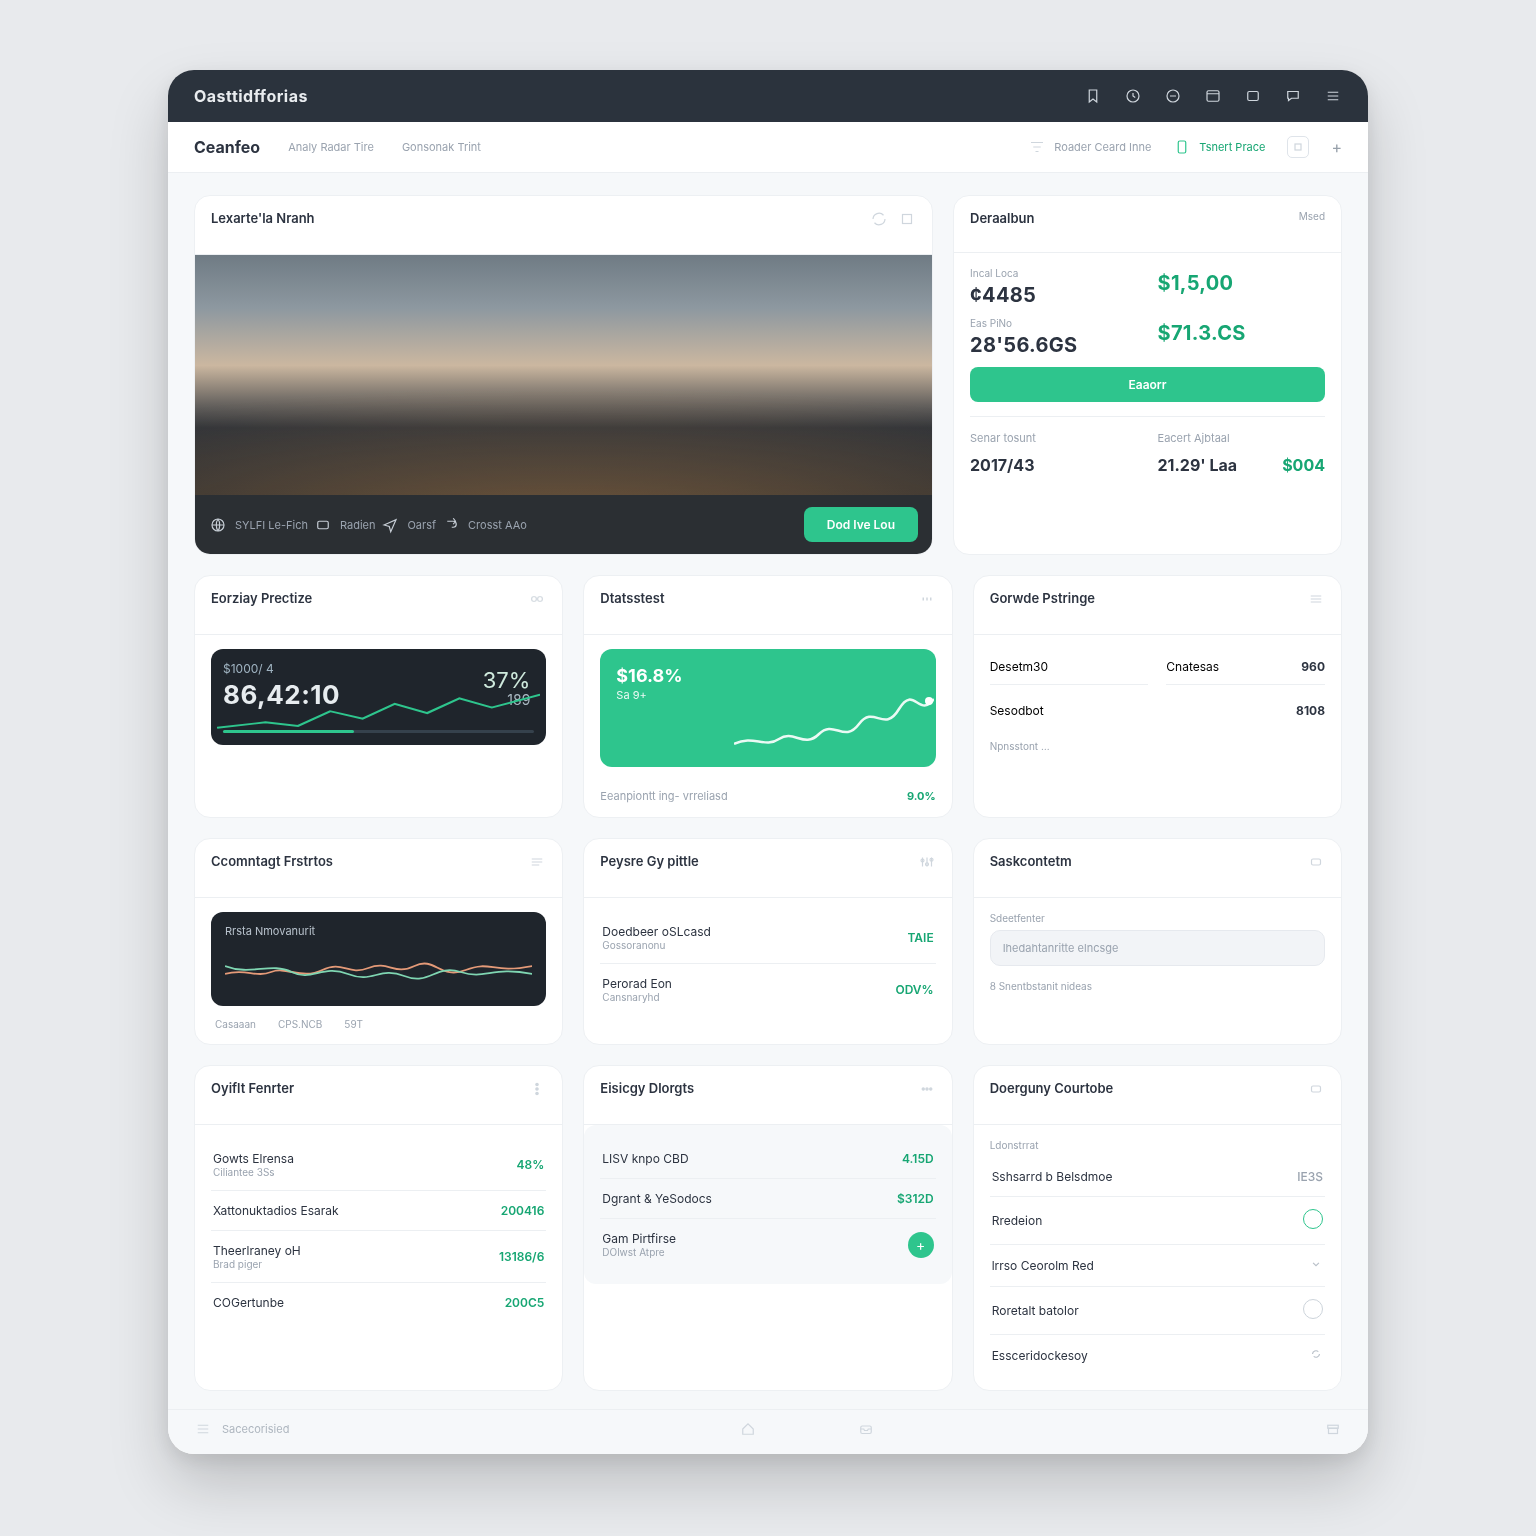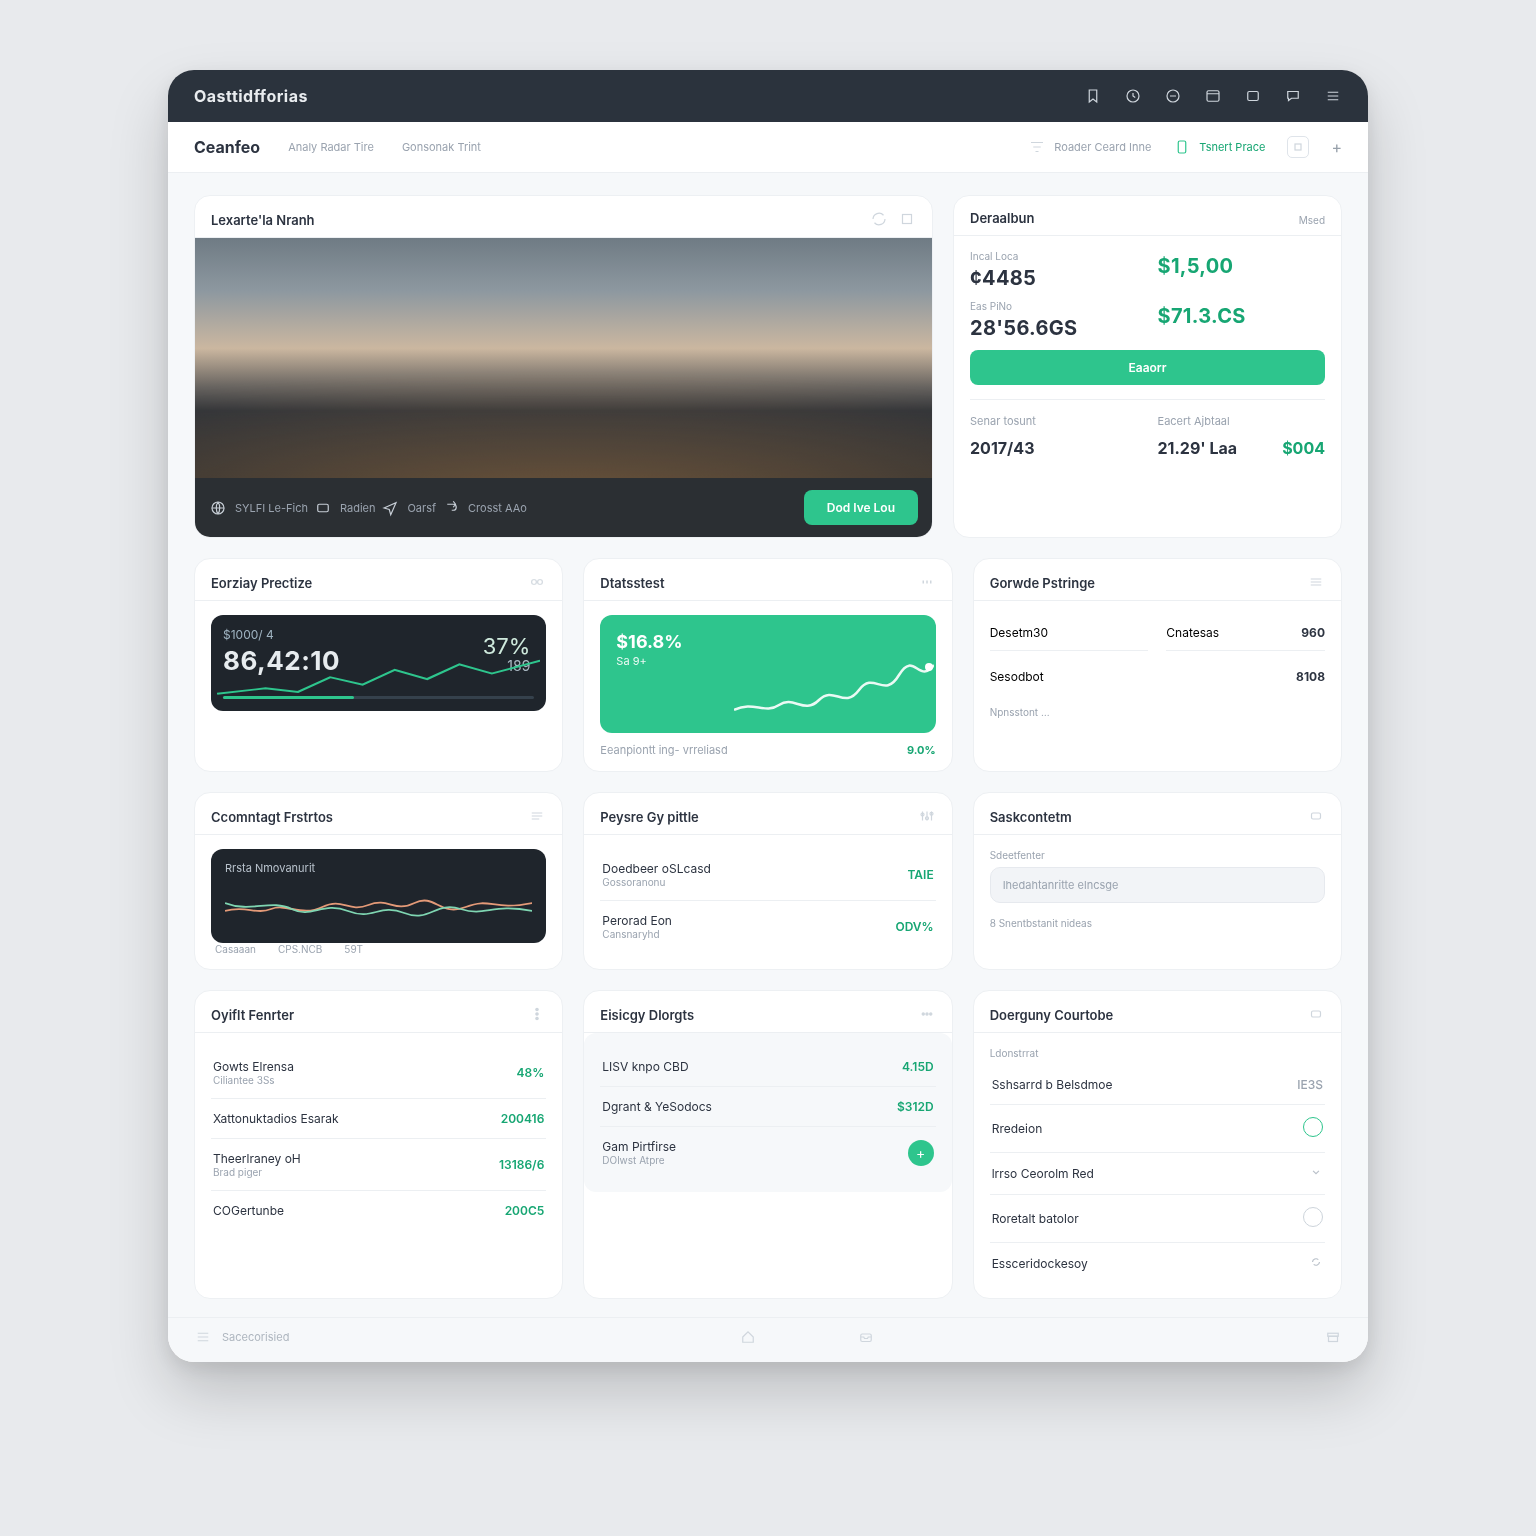--- a/index.html
+++ b/index.html
@@ -35,21 +35,21 @@
   .sq{width:22px;height:22px;border:1.4px solid #dfe4ea;border-radius:5px;display:inline-flex;align-items:center;justify-content:center}
   .plus{font-size:16px;color:#97a0aa}
   
   .content{padding:22px 26px 18px;background:#f6f8fa}
   .row{display:grid;gap:20px}
   .row.r1{grid-template-columns:1.9fr 1fr}
   .row.r2{grid-template-columns:1fr 1fr 1fr;margin-top:20px}
   .row.r3{grid-template-columns:1fr 1fr 1fr;margin-top:20px}
   .row.r4{grid-template-columns:1fr 1fr 1fr;margin-top:20px}
   .card{background:var(--panel);border-radius:var(--radius);border:1px solid #edf0f3;overflow:hidden}
-  .card .hd{display:flex;align-items:flex-end;justify-content:space-between;padding:14px 16px 9px;border-bottom:1px solid var(--line)}
+  .card .hd{display:flex;align-items:flex-start;justify-content:space-between;padding:14px 16px 26px;border-bottom:1px solid var(--line)}
   .hd h3{margin:0;font-size:13px;color:var(--ink);font-weight:600}
   .hd .hicons{display:flex;gap:10px;color:#b9c0c9}
   .card .bd{padding:14px 16px}
   
   .hero .bd{padding:0}
   .hero-img{height:240px;background:
     radial-gradient(1200px 220px at 50% 110%, rgba(255,170,80,.35), transparent 60%),
     linear-gradient(180deg,#6f7b84 0%, #8d98a0 22%, #cbb7a0 46%, #2a3038 72%, #22282f 100%);
     position:relative}
   .hero-strip{display:flex;align-items:center;justify-content:space-between;background:rgba(20,24,29,.9);color:#d8dee4;padding:12px 14px}
@@ -76,35 +76,35 @@
   .darkcard .sideb{position:absolute;right:16px;top:42px;font-size:14px;color:#aab9c3}
   .spark{position:absolute;inset:auto 6px 8px 6px;height:46px}
   .spark svg{width:100%;height:100%}
   .progress{height:3px;background:#35414c;border-radius:3px;margin-top:20px;position:relative}
   .progress i{position:absolute;left:0;top:0;bottom:0;width:42%;background:var(--accent);border-radius:3px}
   
   .greencard{background:var(--accent);color:#fff;border-radius:12px;padding:16px;position:relative;height:118px}
   .greencard .t1{font-size:18px;font-weight:700}
   .greencard .t2{font-size:11px;opacity:.9;margin-top:2px}
   .greencard svg{position:absolute;right:10px;left:40%;bottom:8px;height:70px}
-  .subtle{display:flex;justify-content:space-between;color:var(--muted);font-size:11px;margin-top:10px}
+  .subtle{display:flex;justify-content:space-between;color:var(--muted);font-size:11px;margin-top:22px}
   .subtle b{color:var(--accent-ink)}
   
   .lrow{display:flex;justify-content:space-between;align-items:center;padding:12px 2px;border-bottom:1px solid var(--line);font-size:12px}
   .lrow:last-child{border-bottom:none}
   .lrow .l{color:var(--ink)}
   .lrow .l small{display:block;color:var(--muted);font-size:10px}
   .lrow .r{color:var(--accent-ink);font-weight:600}
   .lrow .r.mut{color:var(--muted);font-weight:500}
   .lrow .r.icon{color:#c3cad2}
   
   .mov{background:var(--darker);color:#dfe6ec;border-radius:12px;padding:12px 14px}
   .mov .title{font-size:11px;color:#b7c1cb;margin-bottom:8px}
   .mov svg{width:100%;height:44px}
-  .mov-legend{display:flex;gap:22px;font-size:10px;color:var(--muted);padding:0 4px 0}
+  .mov-legend{display:flex;gap:22px;font-size:10px;color:var(--muted);padding:12px 4px 0}
   
   .inputish{background:#f2f4f7;border:1px solid #e6e9ee;border-radius:10px;padding:10px 12px;font-size:11px;color:var(--muted)}
   
   .footer{display:flex;align-items:center;justify-content:space-between;padding:10px 26px 16px;background:#f6f8fa;border-top:1px solid var(--line);color:#aeb6bf;font-size:11px}
   .footer .ficons{display:flex;gap:100px}
   
   .ring{width:20px;height:20px;border:1.6px solid #cdd4db;border-radius:50%;display:inline-block}
   .ring.accent{border-color:var(--accent)}
   .chev{width:14px;height:14px}
   .fab{width:26px;height:26px;border-radius:50%;background:var(--accent);display:inline-flex;align-items:center;justify-content:center;color:#fff;font-size:14px}

